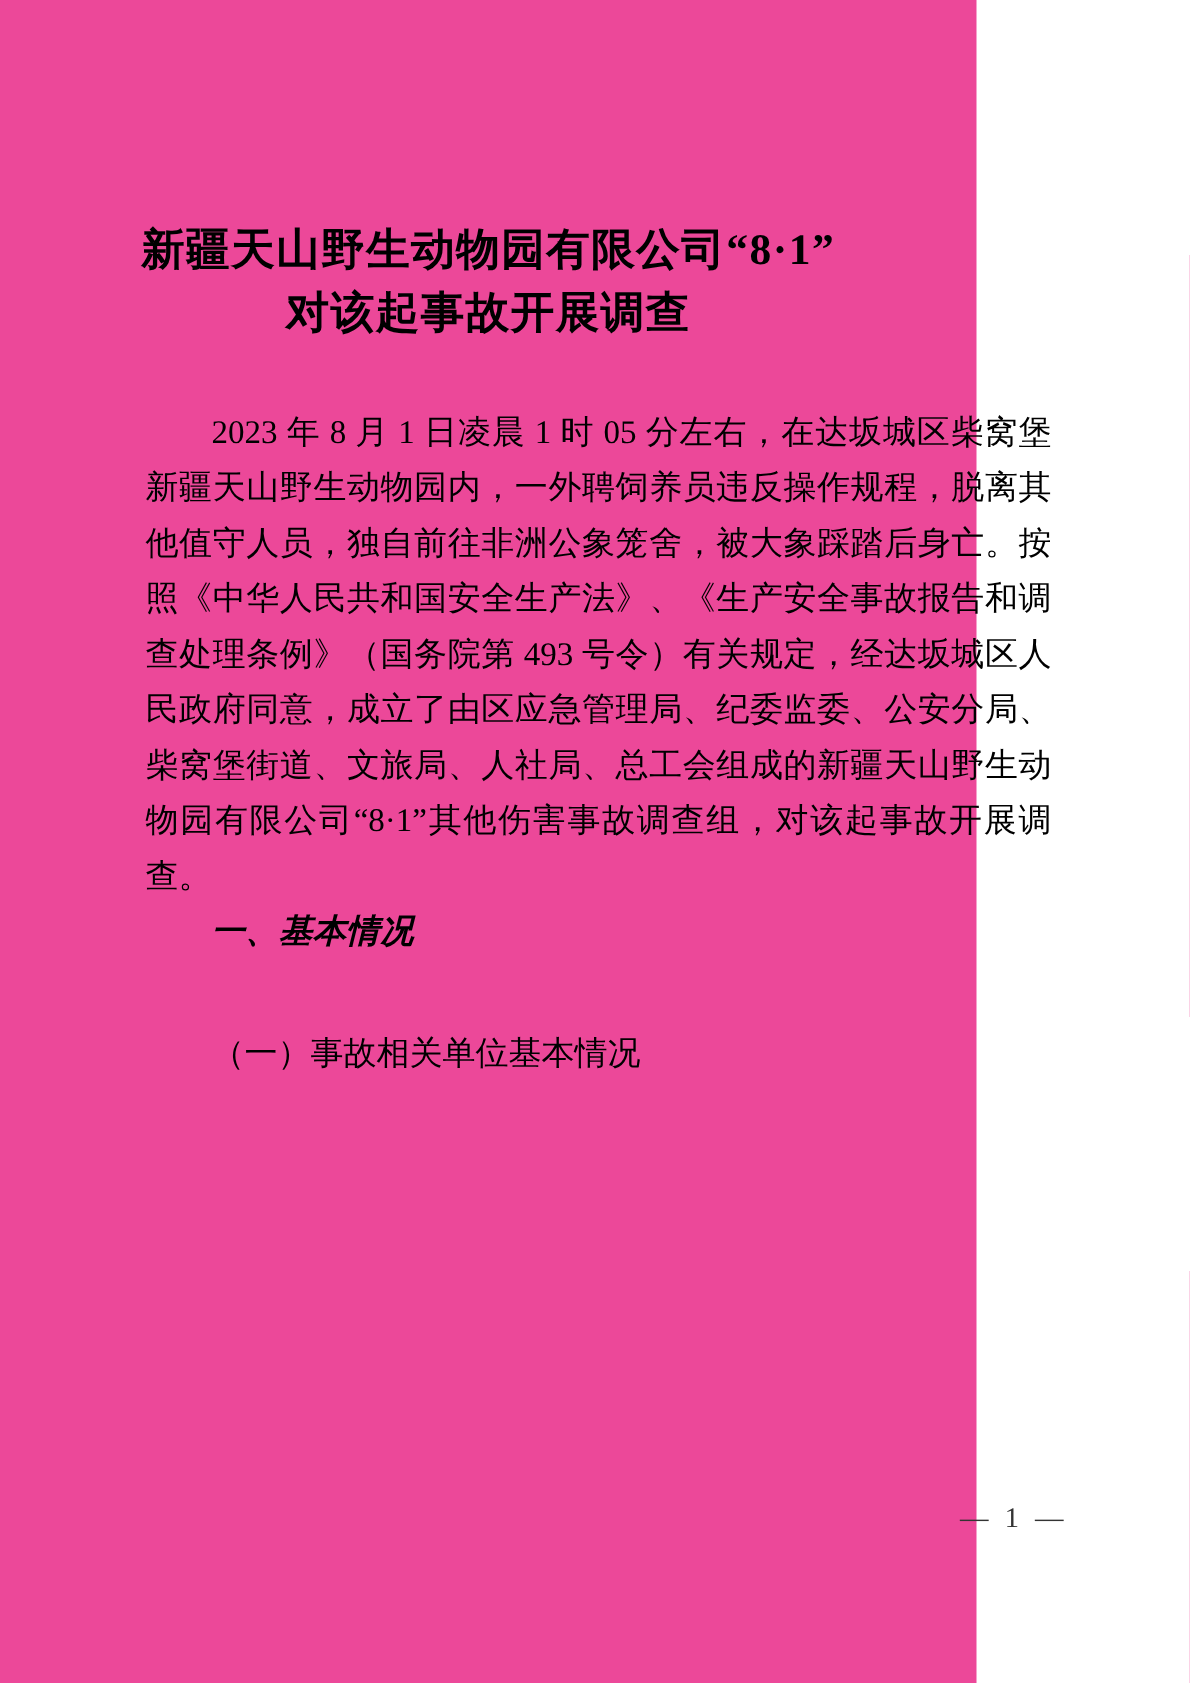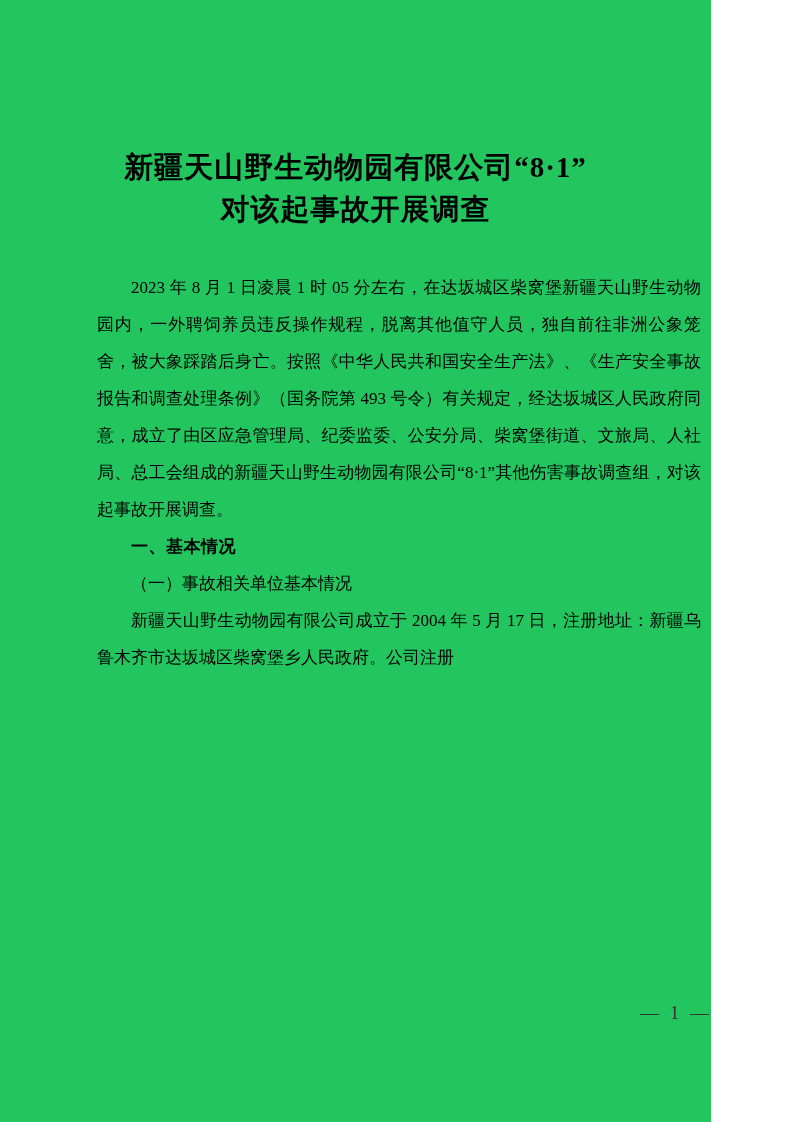--- a/index.html
+++ b/index.html
@@ -6,23 +6,23 @@
   html, body {
     width: 793px;
     height: 1122px;
     background: #ffffff;
     font-family: "Liberation Serif", serif;
     color: #000000;
     overflow: hidden;
   }
   .page {
     position: relative;
-    width: 711px;
+    width: 651px;
     height: 1122px;
-    background: #22c55e;
+    background: #ec4899;
     padding-left: 12px;
   }
   .doc-title {
     position: absolute;
     top: 146px;
     left: 0;
     right: 0;
     text-align: center;
     font-weight: bold;
     font-size: 29px;
@@ -36,31 +36,33 @@
     left: 97px;
     width: 604px;
     font-size: 21.5px;
     line-height: 37px;
     text-align: justify;
   }
   .doc-body p,
   .doc-body h2,
   .doc-body h3 {
     text-indent: 2em;
-    font-size: 17px;
+    font-size: 22px;
     line-height: 37px;
     font-weight: normal;
   }
   .heading-1 {
     font-family: "Liberation Sans", sans-serif;
     font-weight: bold !important;
     letter-spacing: 0.5px;
+    font-style: italic;
   }
   .heading-2 {
     font-family: "Liberation Serif", serif;
+    margin-top: 44px;
   }
   .page-number {
     position: absolute;
     top: 1001px;
     left: 640px;
     font-size: 19px;
     line-height: 24px;
     letter-spacing: 3px;
     color: #333333;
     white-space: nowrap;
@@ -73,18 +75,17 @@
 
   <div class="doc-title">
     <div>新疆天山野生动物园有限公司“8·1”</div>
     <div>对该起事故开展调查</div>
   </div>
 
   <div class="doc-body">
     <p>2023 年 8 月 1 日凌晨 1 时 05 分左右，在达坂城区柴窝堡新疆天山野生动物园内，一外聘饲养员违反操作规程，脱离其他值守人员，独自前往非洲公象笼舍，被大象踩踏后身亡。按照《中华人民共和国安全生产法》、《生产安全事故报告和调查处理条例》（国务院第 493 号令）有关规定，经达坂城区人民政府同意，成立了由区应急管理局、纪委监委、公安分局、柴窝堡街道、文旅局、人社局、总工会组成的新疆天山野生动物园有限公司“8·1”其他伤害事故调查组，对该起事故开展调查。</p>
     <h2 class="heading-1">一、基本情况</h2>
     <h3 class="heading-2">（一）事故相关单位基本情况</h3>
-    <p>新疆天山野生动物园有限公司成立于 2004 年 5 月 17 日，注册地址：新疆乌鲁木齐市达坂城区柴窝堡乡人民政府。公司注册</p>
   </div>
 
   <div class="page-number">— 1 —</div>
 
 </div>
 
 </body></html>

